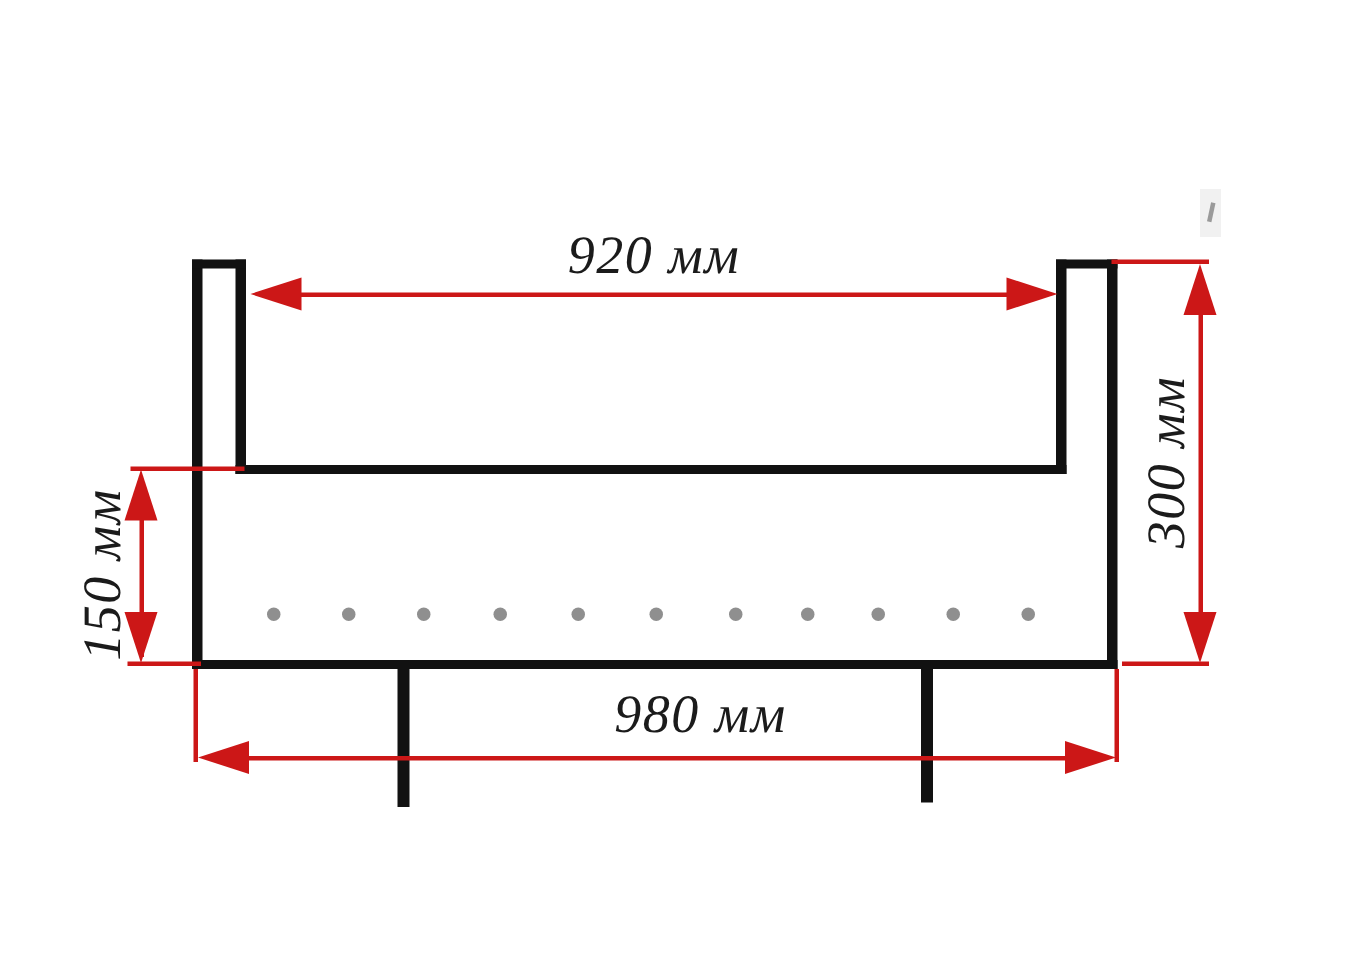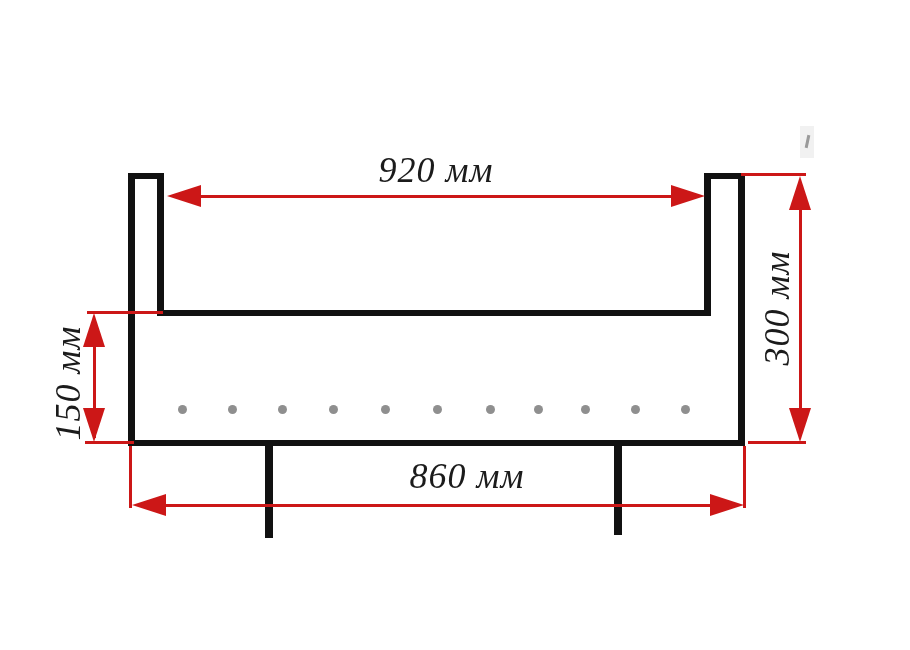--- a/index.html
+++ b/index.html
@@ -99,20 +99,20 @@
     <div class="arr arr-down" style="left:83px;top:408px;"></div>
     <div class="dim-label vert" style="left:68px;top:383px;">150 мм</div>
   </div>
 
   <div>
     <div class="red" style="left:129px;top:446px;width:3px;height:62px;"></div>
     <div class="red" style="left:743px;top:446px;width:3px;height:62px;"></div>
     <div class="red" style="left:160px;top:504px;width:552px;height:3px;"></div>
     <div class="arr arr-left" style="left:132px;top:494px;"></div>
     <div class="arr arr-right" style="left:710px;top:494px;"></div>
-    <div class="dim-label" style="left:467px;top:476px;">860 мм</div>
+    <div class="dim-label" style="left:467px;top:476px;">980 мм</div>
   </div>
 
   <div class="smudge">
     <div class="speck"></div>
   </div>
 
 </div>
 
 </body></html>

